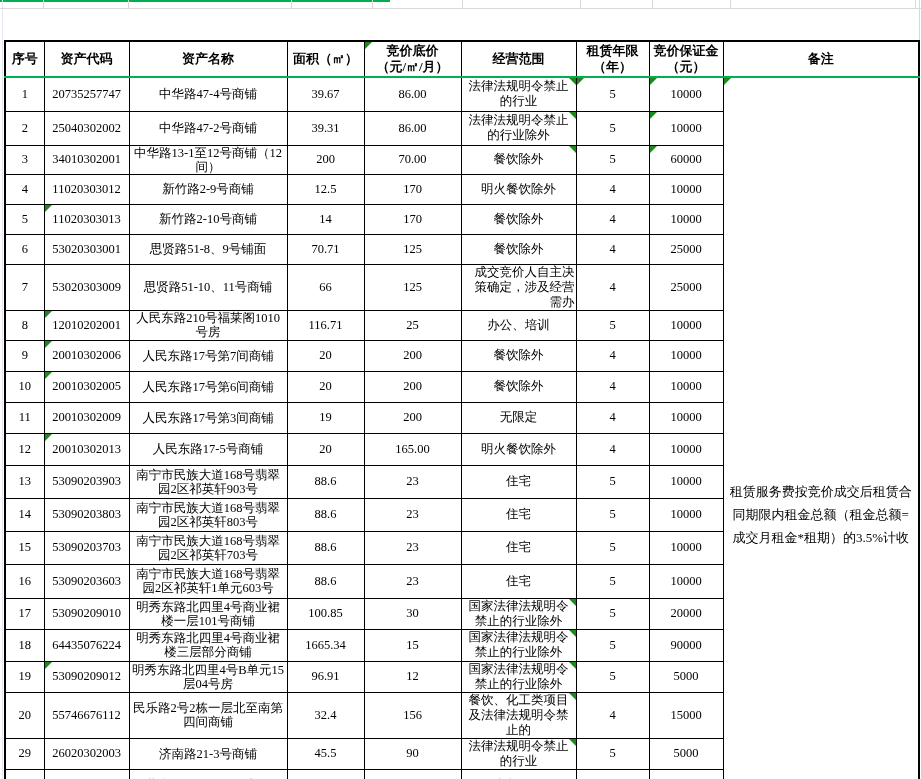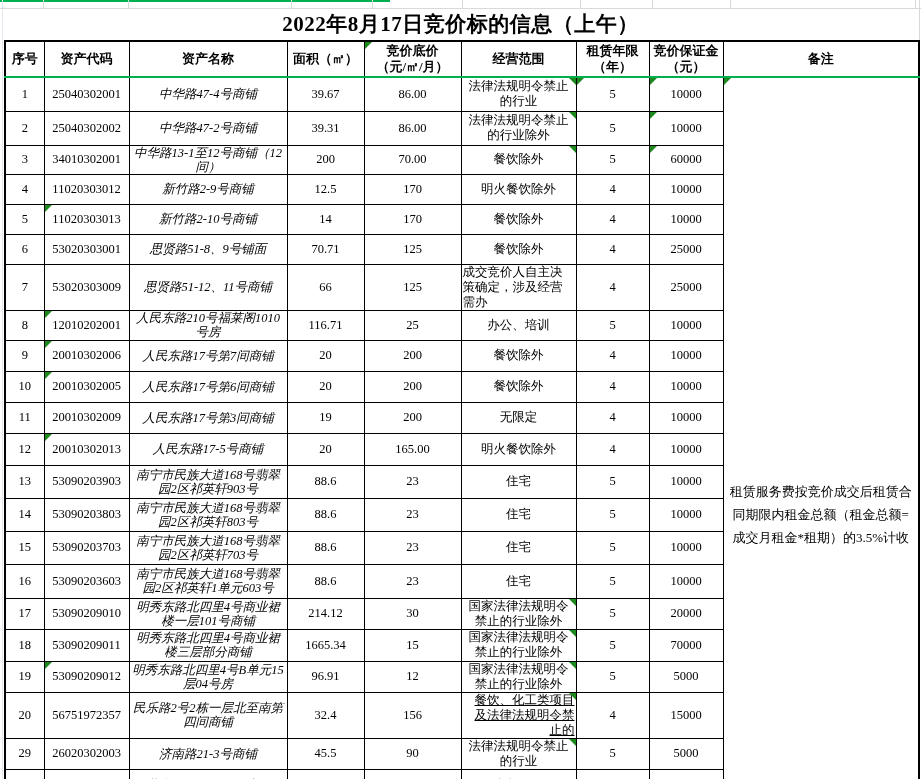--- a/index.html
+++ b/index.html
@@ -36,21 +36,21 @@
     padding:0 1px;margin:0;overflow:hidden;
     text-align:center;vertical-align:middle;
     position:relative;
   }
   #bidtable thead th{
     font-weight:bold;font-size:13px;line-height:16px;
     white-space:pre-line;
     border-bottom:2px solid var(--accent);
   }
   #bidtable td{font-size:12.5px;line-height:15px;}
-  #bidtable td.name{line-height:14px;font-style:italic;}
+  #bidtable td.name{line-height:14px;}
   #bidtable td.remark{
     vertical-align:top;font-size:13px;line-height:23px;
   }
   #bidtable td.remark .remark-text{
     margin-top:402px;text-align:center;padding:0 3px;
   }
   .tri-tl{
     position:absolute;top:0;left:0;width:0;height:0;
     border-top:7px solid var(--tri);border-right:7px solid transparent;
   }
@@ -73,21 +73,20 @@
       <div class="vgrid" style="left: 291px; height: 8px;"></div>
       <div class="vgrid" style="left: 372px; height: 8px;"></div>
       <div class="vgrid" style="left: 462px; height: 8px;"></div>
       <div class="vgrid" style="left: 580px; height: 8px;"></div>
       <div class="vgrid" style="left: 652px; height: 8px;"></div>
       <div class="vgrid" style="left: 730px; height: 8px;"></div>
       <div class="vgrid" style="left: 915px; height: 8px;"></div>
       <div class="hgrid" style="top: 8px; width: 921px;"></div>
     </div>
 
-  <div class="title">2022年8月17日竞价标的信息（上午）</div>
 
   <table id="bidtable">
     <colgroup>
       <col style="width:39px">
         <col style="width:85px">
         <col style="width:158px">
       <col style="width:77px">
         <col style="width:97px">
         <col style="width:115px">
       <col style="width:73px">
@@ -106,21 +105,21 @@
         <th>租赁年限
 （年）</th>
         <th>竞价保证金
 （元）</th>
         <th>备注</th>
       </tr>
     </thead>
     <tbody id="tbody">
         <tr style="height: 34px;">
           <td class="seq">1</td>
-          <td class="code">25040302001</td>
+          <td class="code">20735257747</td>
           <td class="name">中华路47-4号商铺</td>
           <td class="num">39.67</td>
           <td class="num">86.00</td>
           <td class="scope">法律法规明令禁止的行业<span class="tri-tr"></span></td>
           <td class="num">5<span class="tri-tl"></span></td>
           <td class="num">10000<span class="tri-tl"></span></td>
           <td class="remark" rowspan="22">
             <div class="remark-text">租赁服务费按竞价成交后租赁合同期限内租金总额（租金总额=成交月租金*租期）的3.5%计收</div>
             <span class="tri-tl"></span>
           </td>
@@ -171,24 +170,24 @@
           <td class="name">思贤路51-8、9号铺面</td>
           <td class="num">70.71</td>
           <td class="num">125</td>
           <td class="scope">餐饮除外</td>
           <td class="num">4</td>
           <td class="num">25000</td>
         </tr>
         <tr style="height: 39px;">
           <td class="seq">7</td>
           <td class="code">53020303009</td>
-          <td class="name">思贤路51-12、11号商铺</td>
+          <td class="name">思贤路51-10、11号商铺</td>
           <td class="num">66</td>
           <td class="num">125</td>
-          <td class="scope" style="text-align: left;">成交竞价人自主决策确定，涉及经营需办</td>
+          <td class="scope" style="text-align: right;">成交竞价人自主决策确定，涉及经营需办</td>
           <td class="num">4</td>
           <td class="num">25000</td>
         </tr>
         <tr style="height: 30px;">
           <td class="seq">8</td>
           <td class="code">12010202001<span class="tri-tl"></span></td>
           <td class="name">人民东路210号福莱阁1010号房</td>
           <td class="num">116.71</td>
           <td class="num">25</td>
           <td class="scope">办公、培训</td>
@@ -272,53 +271,53 @@
           <td class="num">88.6</td>
           <td class="num">23</td>
           <td class="scope">住宅</td>
           <td class="num">5</td>
           <td class="num">10000</td>
         </tr>
         <tr style="height: 31px;">
           <td class="seq">17</td>
           <td class="code">53090209010</td>
           <td class="name">明秀东路北四里4号商业裙楼一层101号商铺</td>
-          <td class="num">214.12</td>
+          <td class="num">100.85</td>
           <td class="num">30</td>
           <td class="scope">国家法律法规明令禁止的行业除外<span class="tri-tr"></span></td>
           <td class="num">5</td>
           <td class="num">20000</td>
         </tr>
         <tr style="height: 32px;">
           <td class="seq">18</td>
-          <td class="code">53090209011</td>
+          <td class="code">64435076224</td>
           <td class="name">明秀东路北四里4号商业裙楼三层部分商铺</td>
           <td class="num">1665.34</td>
           <td class="num">15</td>
           <td class="scope">国家法律法规明令禁止的行业除外<span class="tri-tr"></span></td>
           <td class="num">5</td>
-          <td class="num">70000</td>
+          <td class="num">90000</td>
         </tr>
         <tr style="height: 31px;">
           <td class="seq">19</td>
           <td class="code">53090209012<span class="tri-tl"></span></td>
           <td class="name">明秀东路北四里4号B单元15层04号房</td>
           <td class="num">96.91</td>
           <td class="num">12</td>
           <td class="scope">国家法律法规明令禁止的行业除外<span class="tri-tr"></span></td>
           <td class="num">5</td>
           <td class="num">5000</td>
         </tr>
         <tr style="height: 32px;">
           <td class="seq">20</td>
-          <td class="code">56751972357</td>
+          <td class="code">55746676112</td>
           <td class="name">民乐路2号2栋一层北至南第四间商铺</td>
           <td class="num">32.4</td>
           <td class="num">156</td>
-          <td class="scope" style="text-align: right; text-decoration: underline;">餐饮、化工类项目及法律法规明令禁止的<span class="tri-tr"></span></td>
+          <td class="scope" style="text-align: center;">餐饮、化工类项目及法律法规明令禁止的<span class="tri-tr"></span></td>
           <td class="num">4</td>
           <td class="num">15000</td>
         </tr>
         <tr style="height: 31px;">
           <td class="seq">29</td>
           <td class="code">26020302003</td>
           <td class="name">济南路21-3号商铺</td>
           <td class="num">45.5</td>
           <td class="num">90</td>
           <td class="scope">法律法规明令禁止的行业<span class="tri-tr"></span></td>

